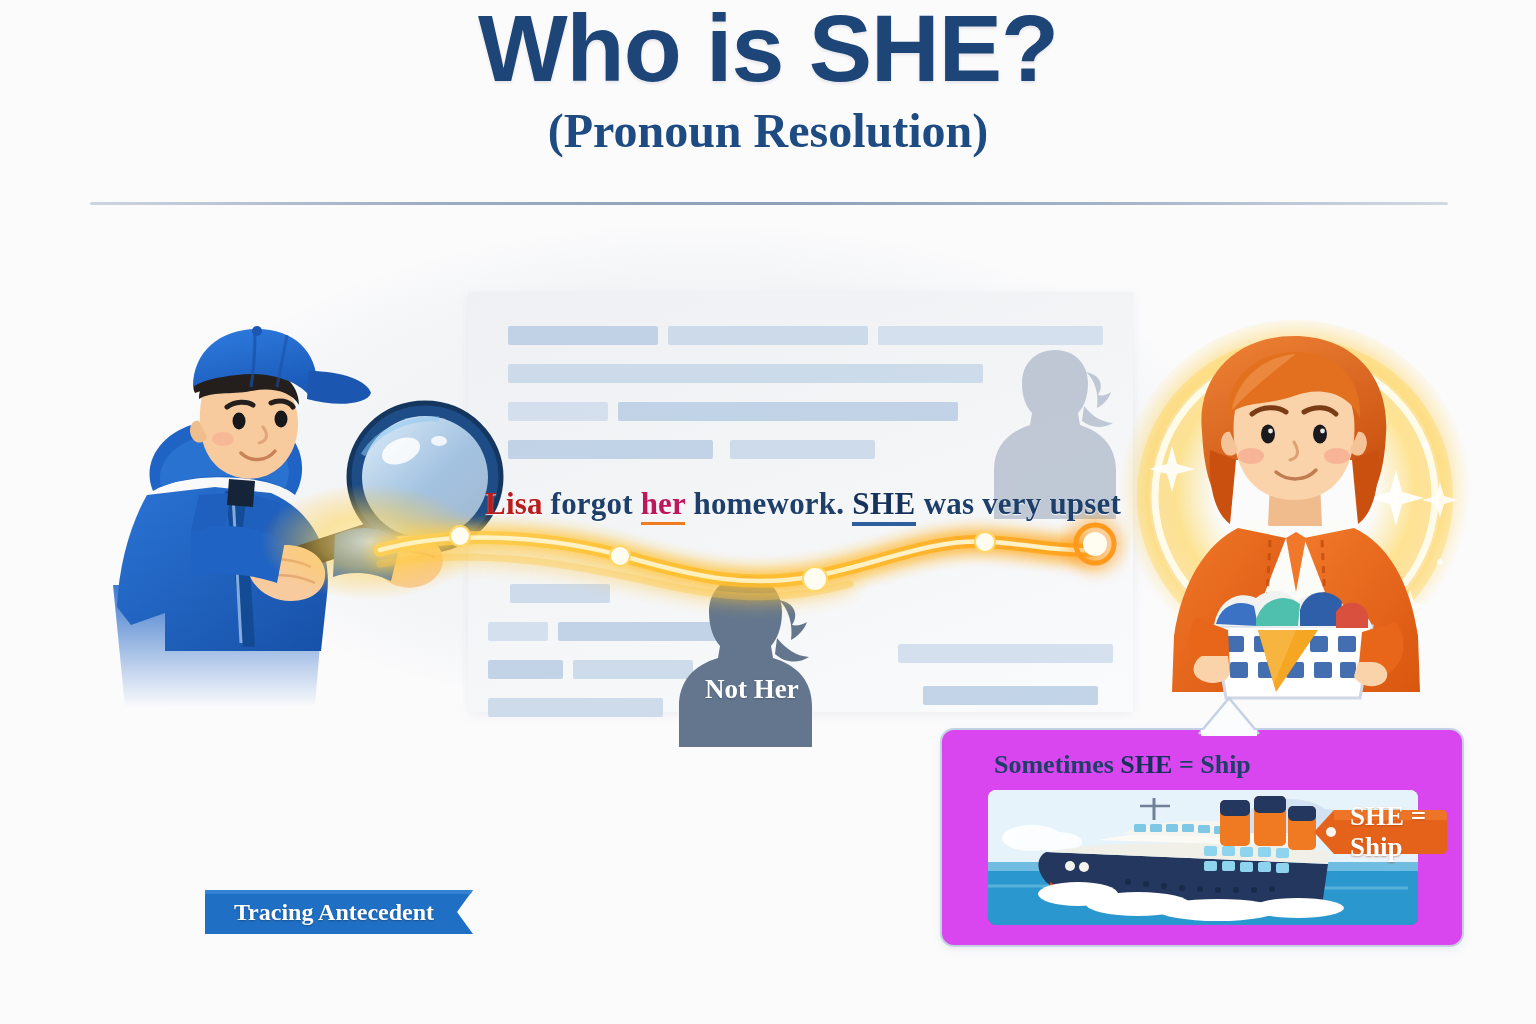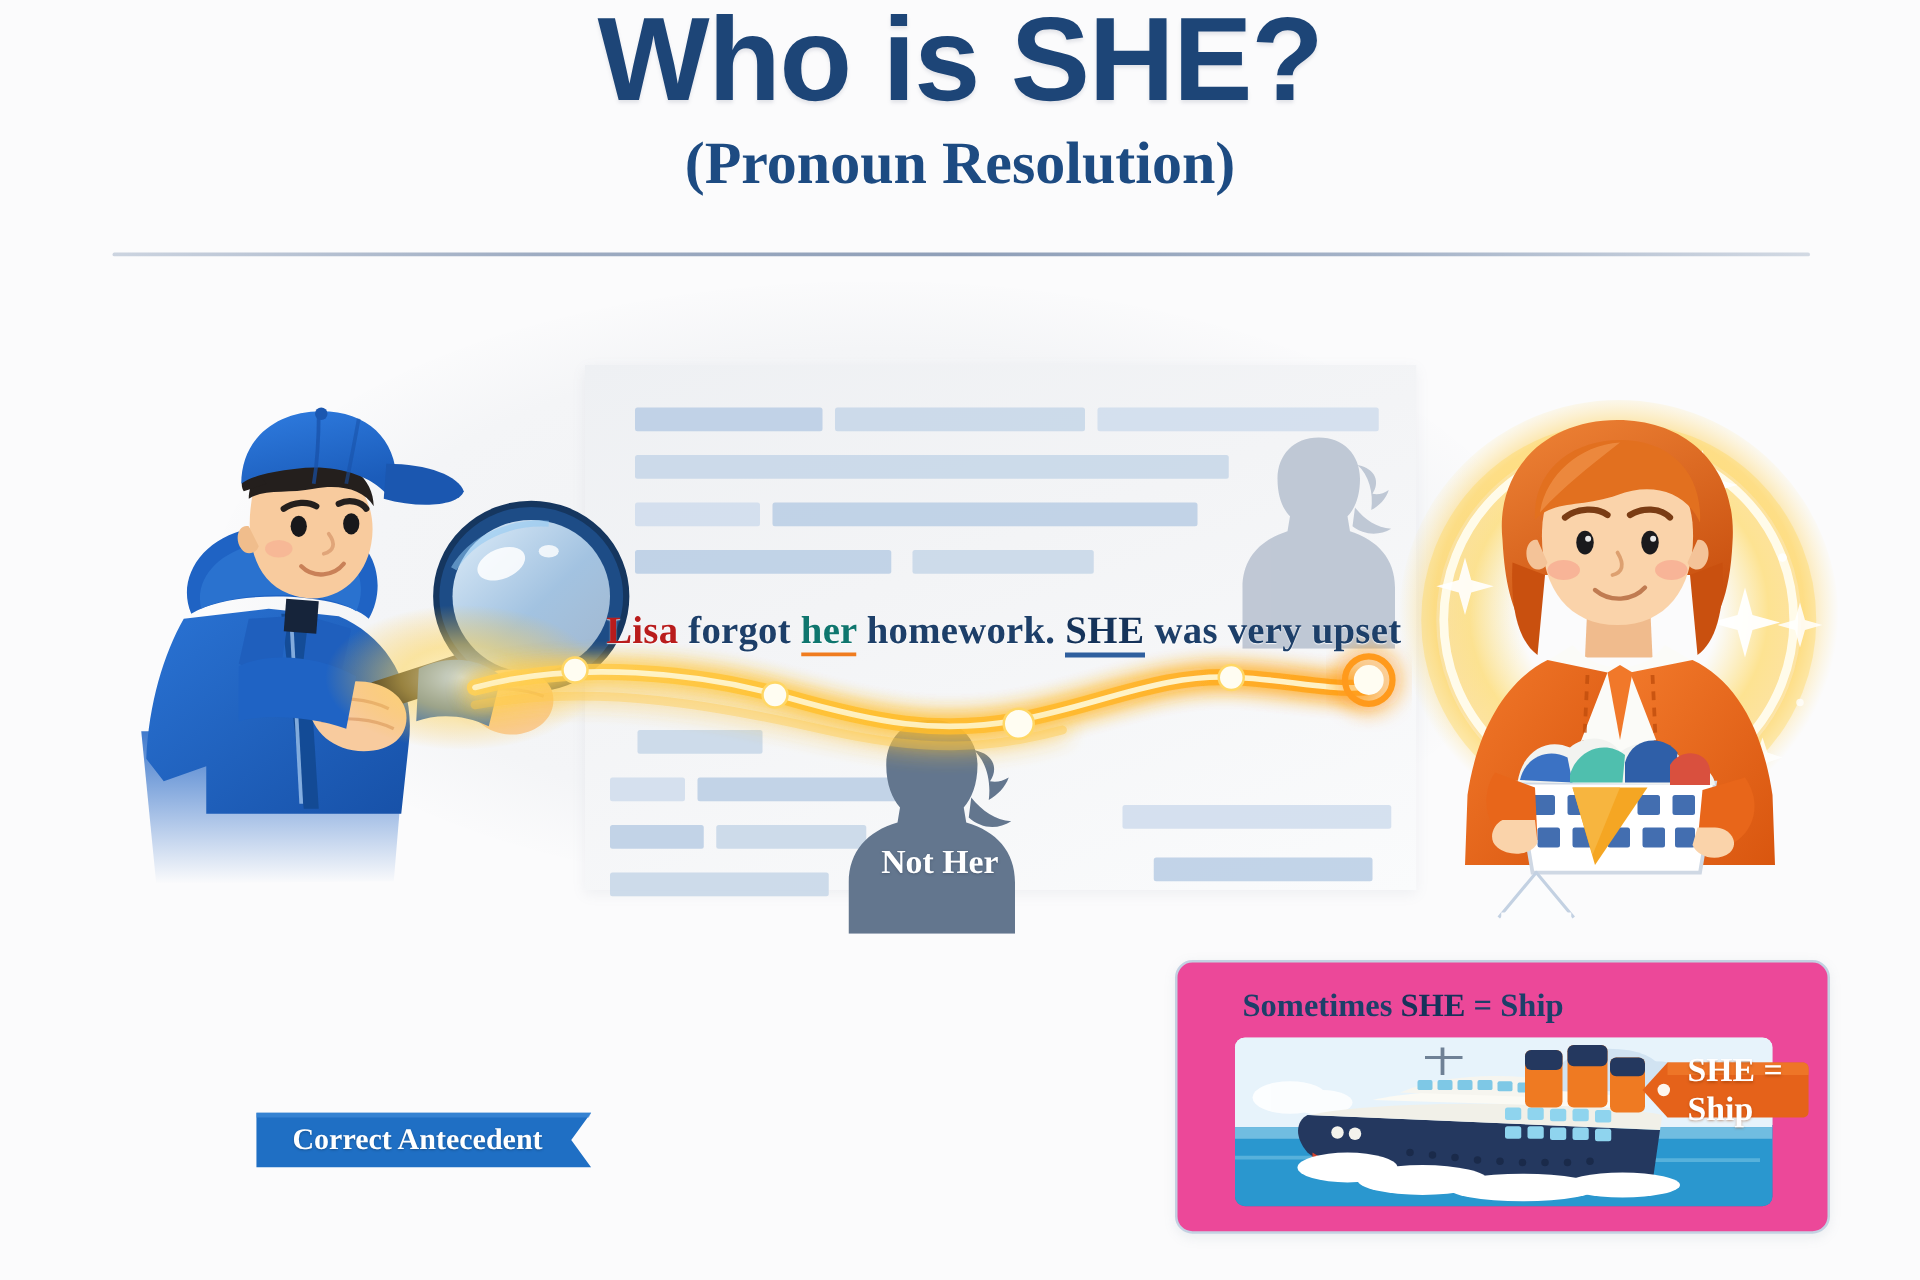--- a/index.html
+++ b/index.html
@@ -64,21 +64,21 @@
   .sentence{
     position:absolute;left:485px;top:486px;
     font-size:31px;font-weight:600;color:#1d3f69;
     font-family:"Liberation Serif", serif;
     white-space:nowrap;letter-spacing:.2px;
     text-shadow:0 1px 1px rgba(255,255,255,.9);
     z-index:6;
   }
   .sentence .w-lisa{font-weight:700;color:#b91c1c;}
   .sentence .w-her{
-    color:#0f766e;
+    color:#be185d;
     border-bottom:3px solid #f07c1f;
     padding-bottom:1px;
   }
   .sentence .w-she{
     font-weight:700;color:#15335a;letter-spacing:.5px;
     border-bottom:4px solid #2f5f9e;
     padding-bottom:1px;
   }
 
   
@@ -97,22 +97,22 @@
   .mother-ribbon .rib-text{
     position:absolute;inset:0;display:flex;align-items:center;justify-content:center;
     color:#fff;font-weight:700;font-size:26px;
     font-family:"Liberation Serif", serif;
     text-shadow:0 1px 2px rgba(150,60,0,.45);
     letter-spacing:.3px;
   }
 
   
   .callout{
-    position:absolute;left:940px;top:768px;width:520px;height:215px;
-    background:#ec4899;
+    position:absolute;left:940px;top:728px;width:520px;height:215px;
+    background:#d946ef;
     border:2px solid #c3d1e2;
     border-radius:14px;
     box-shadow:0 3px 9px rgba(130,145,165,.13);
     z-index:6;
     text-decoration:underline;
   }
   .callout-title{
     position:absolute;left:52px;top:20px;
     font-size:26px;color:#1d3f69;font-weight:600;
     font-family:"Liberation Serif", serif;white-space:nowrap;
@@ -526,17 +526,17 @@
     </svg>
     <span class="tag-text" style="position:absolute;left:408px;top:78px;height:48px;display:flex;align-items:center;color:#fff;font-weight:700;font-size:27px;font-family:'Liberation Serif',serif;text-shadow:0 1px 2px rgba(140,55,0,.45);z-index:9;">SHE = Ship</span>
   </div>
 
   <div class="bottom-ribbons">
     <div class="rib" style="width:268px;">
       <svg width="268" height="44" viewBox="0 0 268 44" style="position:absolute;left:0;top:0;">
         <path d="M0 0 L268 0 L252 22 L268 44 L0 44 Z" fill="#1f6fc4"></path>
         <path d="M0 0 L268 0 L266 4 L0 4 Z" fill="#3f8ad8" opacity=".7"></path>
       </svg>
-      <span class="lbl" style="padding-right:36px;">Correct Antecedent</span>
+      <span class="lbl" style="padding-right:36px;">Tracing Antecedent</span>
     </div>
   </div>
 
 </div>
 
 </body></html>

